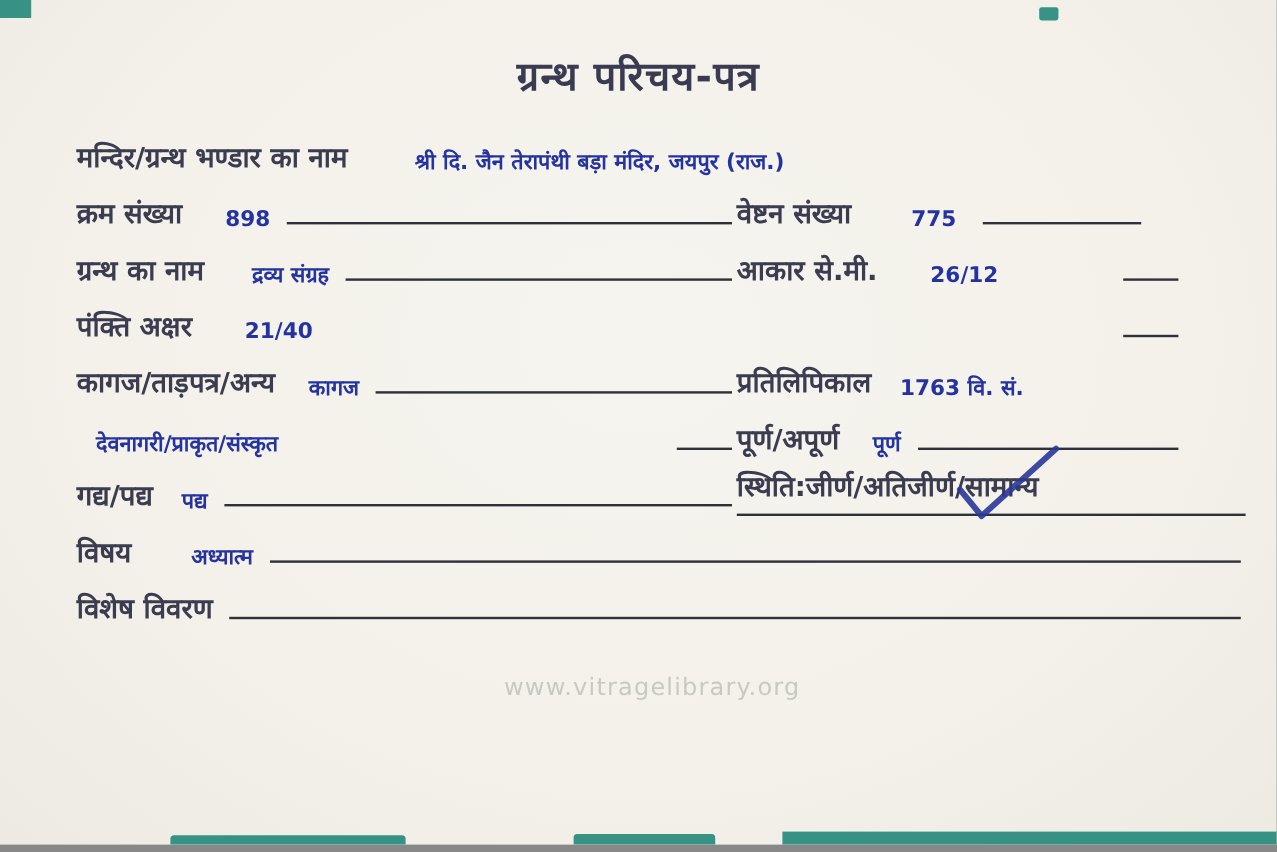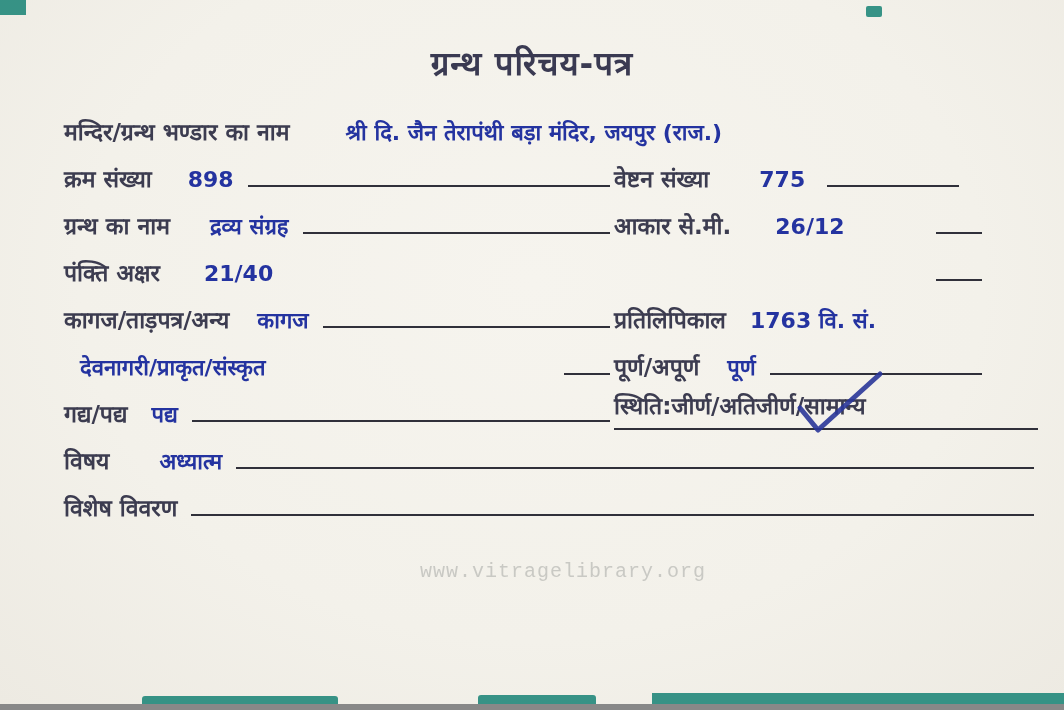--- a/index.html
+++ b/index.html
@@ -38,21 +38,21 @@
   .field.right{flex:1 1 auto;}
   .field.full{flex:1 1 auto;}
   .lbl{
     font-size:23px;
     font-weight:600;
     white-space:nowrap;
     line-height:1.35;
     color:#3c3c50;
   }
   .val{
-    font-size:22px;
+    font-size:18px;
     font-weight:bold;
     white-space:nowrap;
     color:#2433a0;
     line-height:1.35;
   } .g16{margin-left:16px;} .g24{margin-left:24px;}
   .g28{margin-left:28px;} .g36{margin-left:36px;} .g44{margin-left:44px;}
   .g50{margin-left:50px;} .g56{margin-left:56px;} .g60{margin-left:40px;}
   .g70{margin-left:70px;}
   .rule{
     flex:1 1 auto;
@@ -86,21 +86,20 @@
     bottom:-16px;
     pointer-events:none;
   }
   .watermark{
     position:absolute;
     left:420px;
     top:560px;
     font-size:20px;
     letter-spacing:1px;
     color:#c9c9c4;
-    font-family:Liberation Mono, monospace;
   }
   .scan-mark{
     position:absolute;
     background:#1d8577;
     opacity:.88;
   }
   .m-tl{left:0;top:0;width:26px;height:15px;}
   .m-tr{left:866px;top:6px;width:16px;height:11px;border-radius:2px;}
   .m-b1{left:142px;bottom:0;width:196px;height:8px;border-radius:3px 3px 0 0;}
   .m-b2{left:478px;bottom:0;width:118px;height:9px;border-radius:3px 3px 0 0;}

